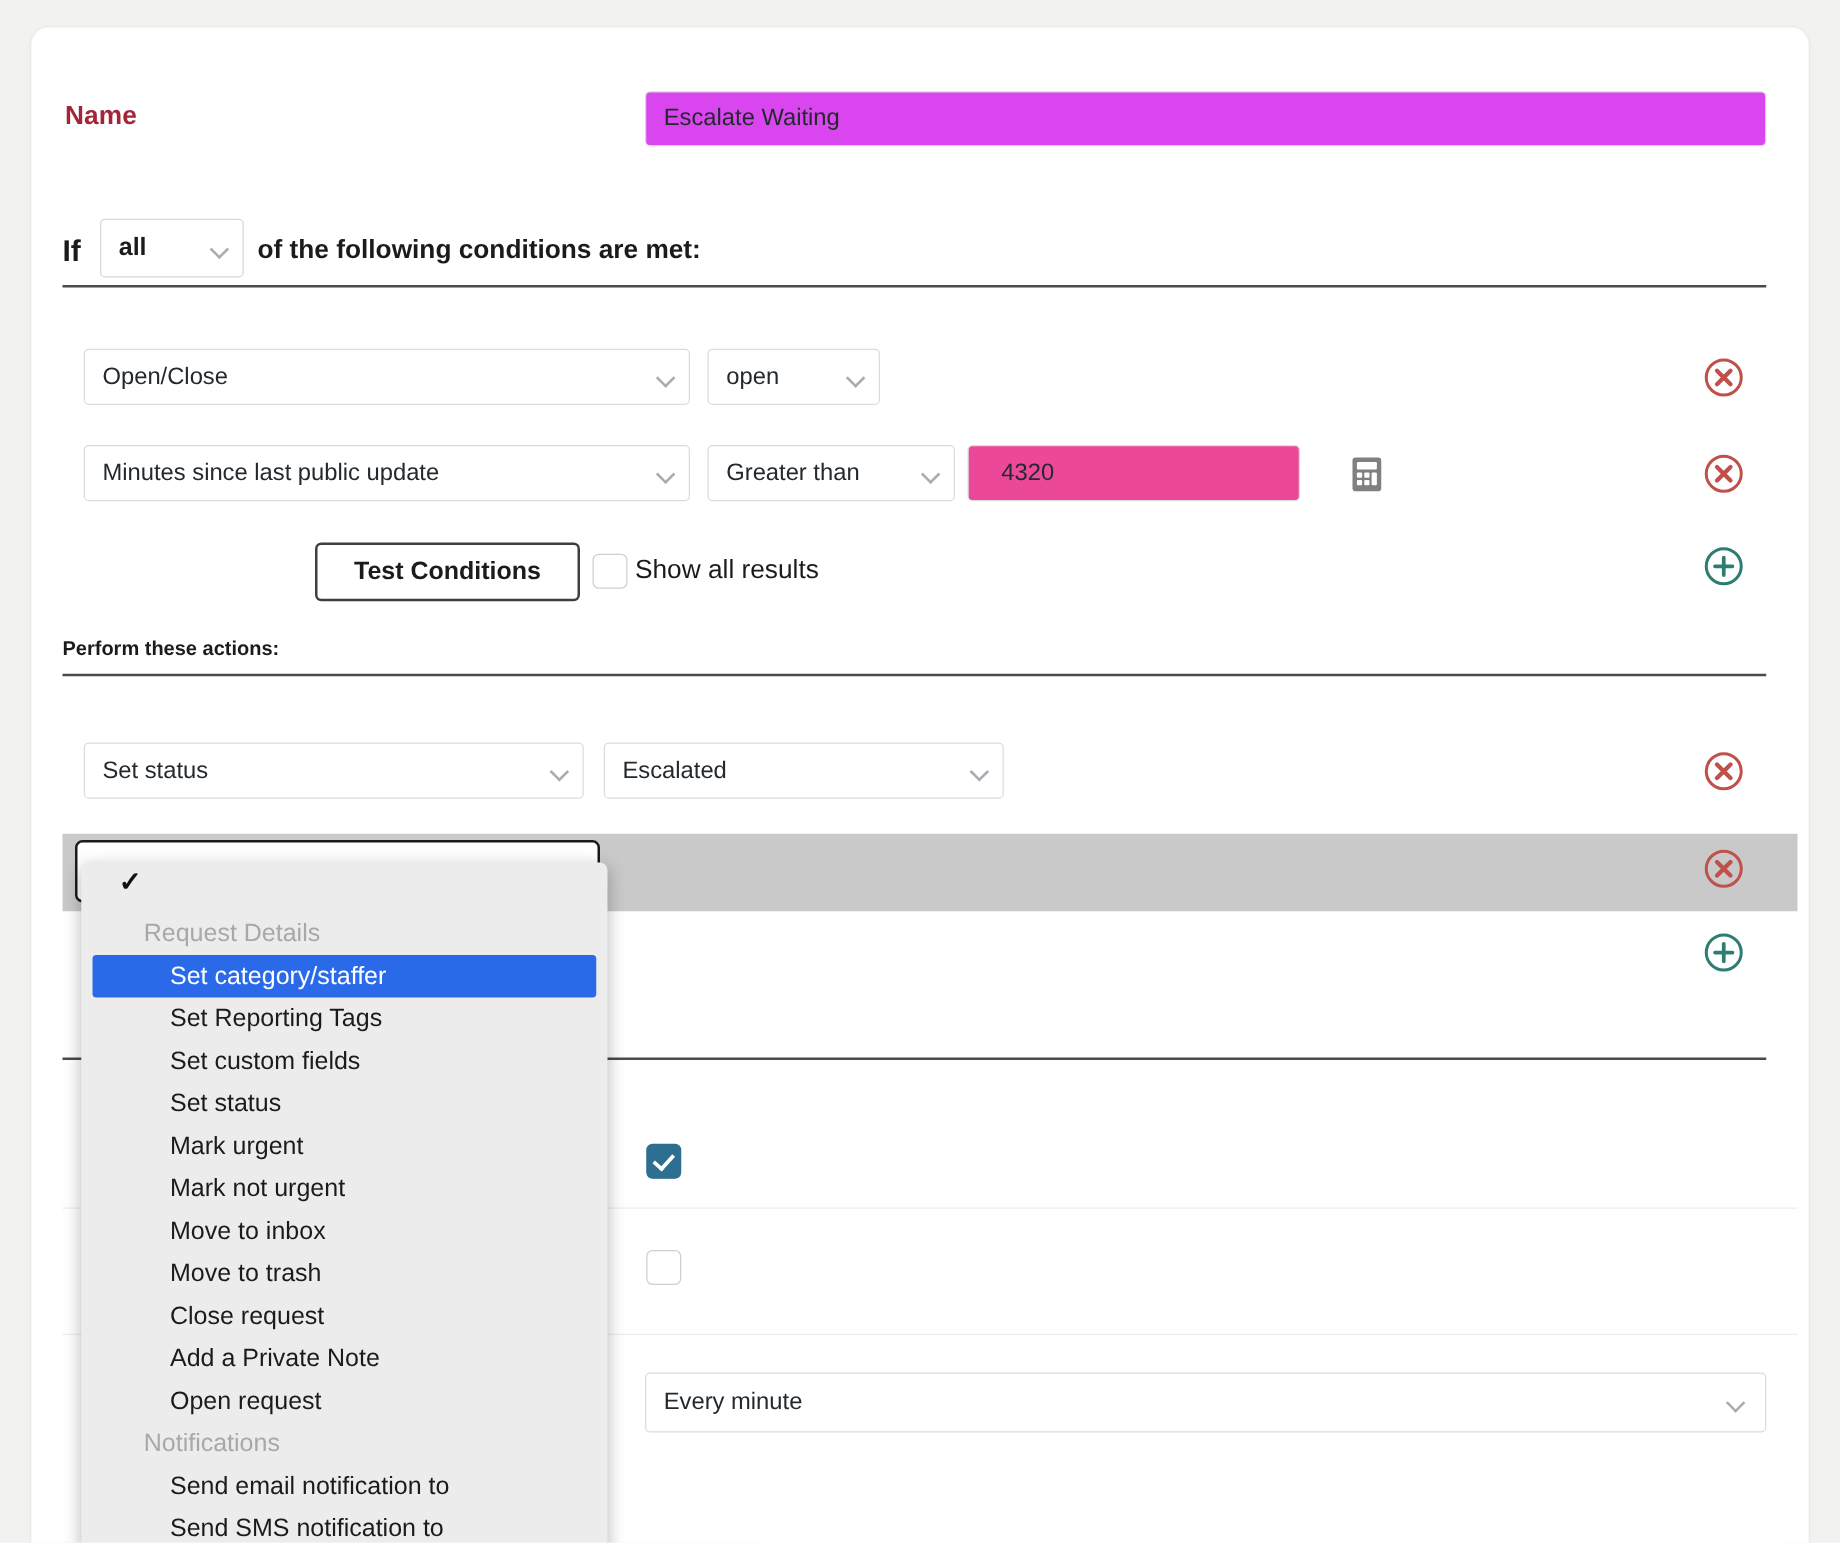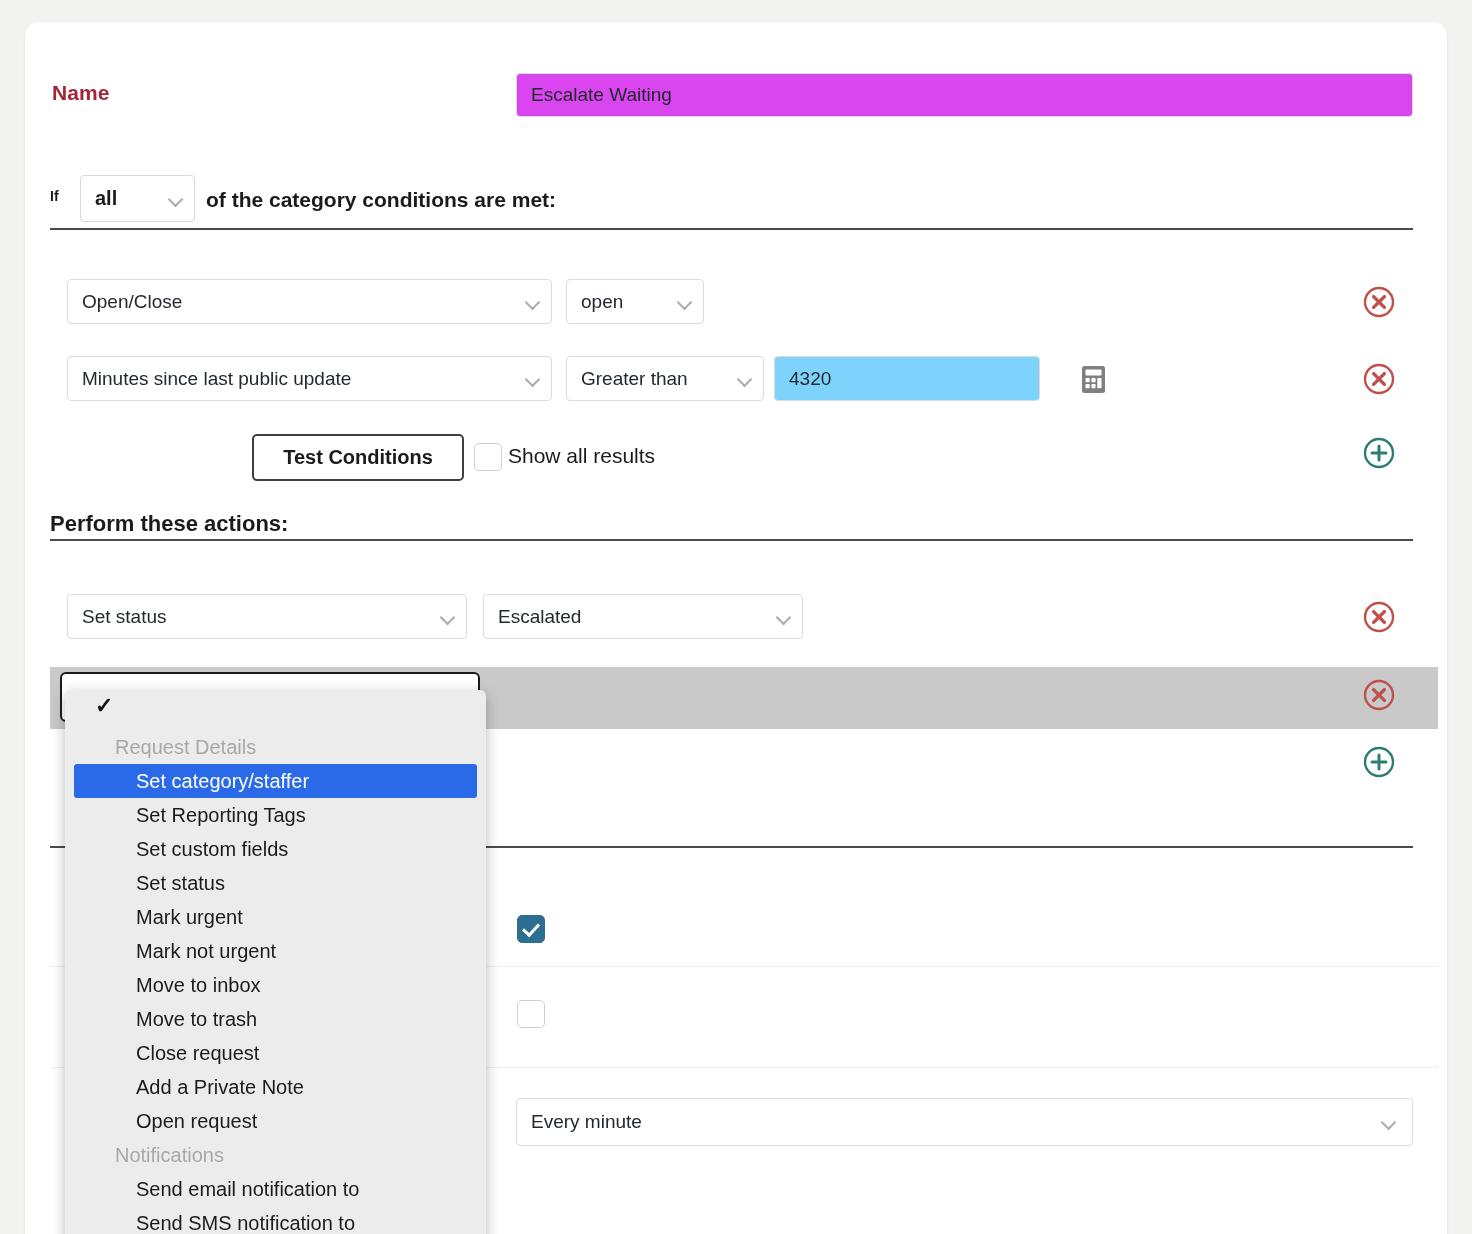--- a/index.html
+++ b/index.html
@@ -38,21 +38,21 @@
     background: #d946ef;
     font-family: "Liberation Sans", sans-serif;
     font-size: 19px; color: #23292e;
     padding: 0 14px;
     outline: none;
   }
 
   
   .if-word {
     position: absolute; left: 25px; top: 166px;
-    font-size: 14px; font-weight: bold; color: #1b1b1b;
+    font-size: 24px; font-weight: bold; color: #1b1b1b;
   }
   .all-select {
     position: absolute; left: 55px; top: 153px;
     width: 115px; height: 47px;
     border: 1px solid #d8d8d8; border-radius: 4px;
     background: #fff;
   }
   .all-select .val {
     position: absolute; left: 14px; top: 11px;
     font-size: 20px; font-weight: bold; color: #1b1b1b;
@@ -90,24 +90,24 @@
     content: "";
     position: absolute; left: 1px; top: 2px;
     width: 9px; height: 9px;
     border-right: 2px solid #a7adb3;
     border-bottom: 2px solid #a7adb3;
     transform: rotate(45deg);
   }
   .ftext {
     position: absolute;
     border: 1px solid #dcdcdc; border-radius: 4px;
-    background: #7dd3fc;
+    background: #ec4899;
     font-family: "Liberation Sans", sans-serif;
     font-size: 19px; color: #23292e;
-    padding: 0 14px;
+    padding: 0 26px;
     outline: none;
   }
 
   
   #c1-field { left: 42px; top: 257px; width: 485px; height: 45px; }
   #c1-op    { left: 541px; top: 257px; width: 138px; height: 45px; }
   #c2-field { left: 42px; top: 334px; width: 485px; height: 45px; }
   #c2-op    { left: 541px; top: 334px; width: 198px; height: 45px; }
   #c2-val   { left: 749px; top: 334px; width: 266px; height: 45px; }
 
@@ -145,21 +145,21 @@
   }
   #chk-showall { left: 449px; top: 421px; }
   .showall-lbl {
     position: absolute; left: 483px; top: 422px;
     font-size: 21px; color: #1b1b1b;
   }
 
   
   .actions-hdr {
     position: absolute; left: 25px; top: 489px;
-    font-size: 22px; font-weight: bold; color: #1b1b1b; text-align: right;
+    font-size: 16px; font-weight: bold; color: #1b1b1b; text-align: right;
   }
   #a1-type { left: 42px; top: 572px; width: 400px; height: 45px; }
   #a1-val  { left: 458px; top: 572px; width: 320px; height: 45px; }
 
   
   .hl-row {
     position: absolute; left: 25px; top: 645px;
     width: 1388px; height: 62px;
     background: #c9c9c9;
   }
@@ -242,21 +242,21 @@
   <div class="card">
 
     <div class="name-label">Name</div>
     <input class="name-input" value="Escalate Waiting" style="">
 
     <div class="if-word">If</div>
     <div class="all-select">
       <span class="val">all</span>
       <span class="chev"></span>
     </div>
-    <div class="cond-text">of the category conditions are met:</div>
+    <div class="cond-text">of the following conditions are met:</div>
     <div class="rule-line" id="rule1"></div>
 
     <div class="fsel" id="c1-field">
       <span class="txt">Open/Close</span>
       <span class="chev"></span>
     </div>
     <div class="fsel" id="c1-op">
       <span class="txt">open</span>
       <span class="chev"></span>
     </div>

